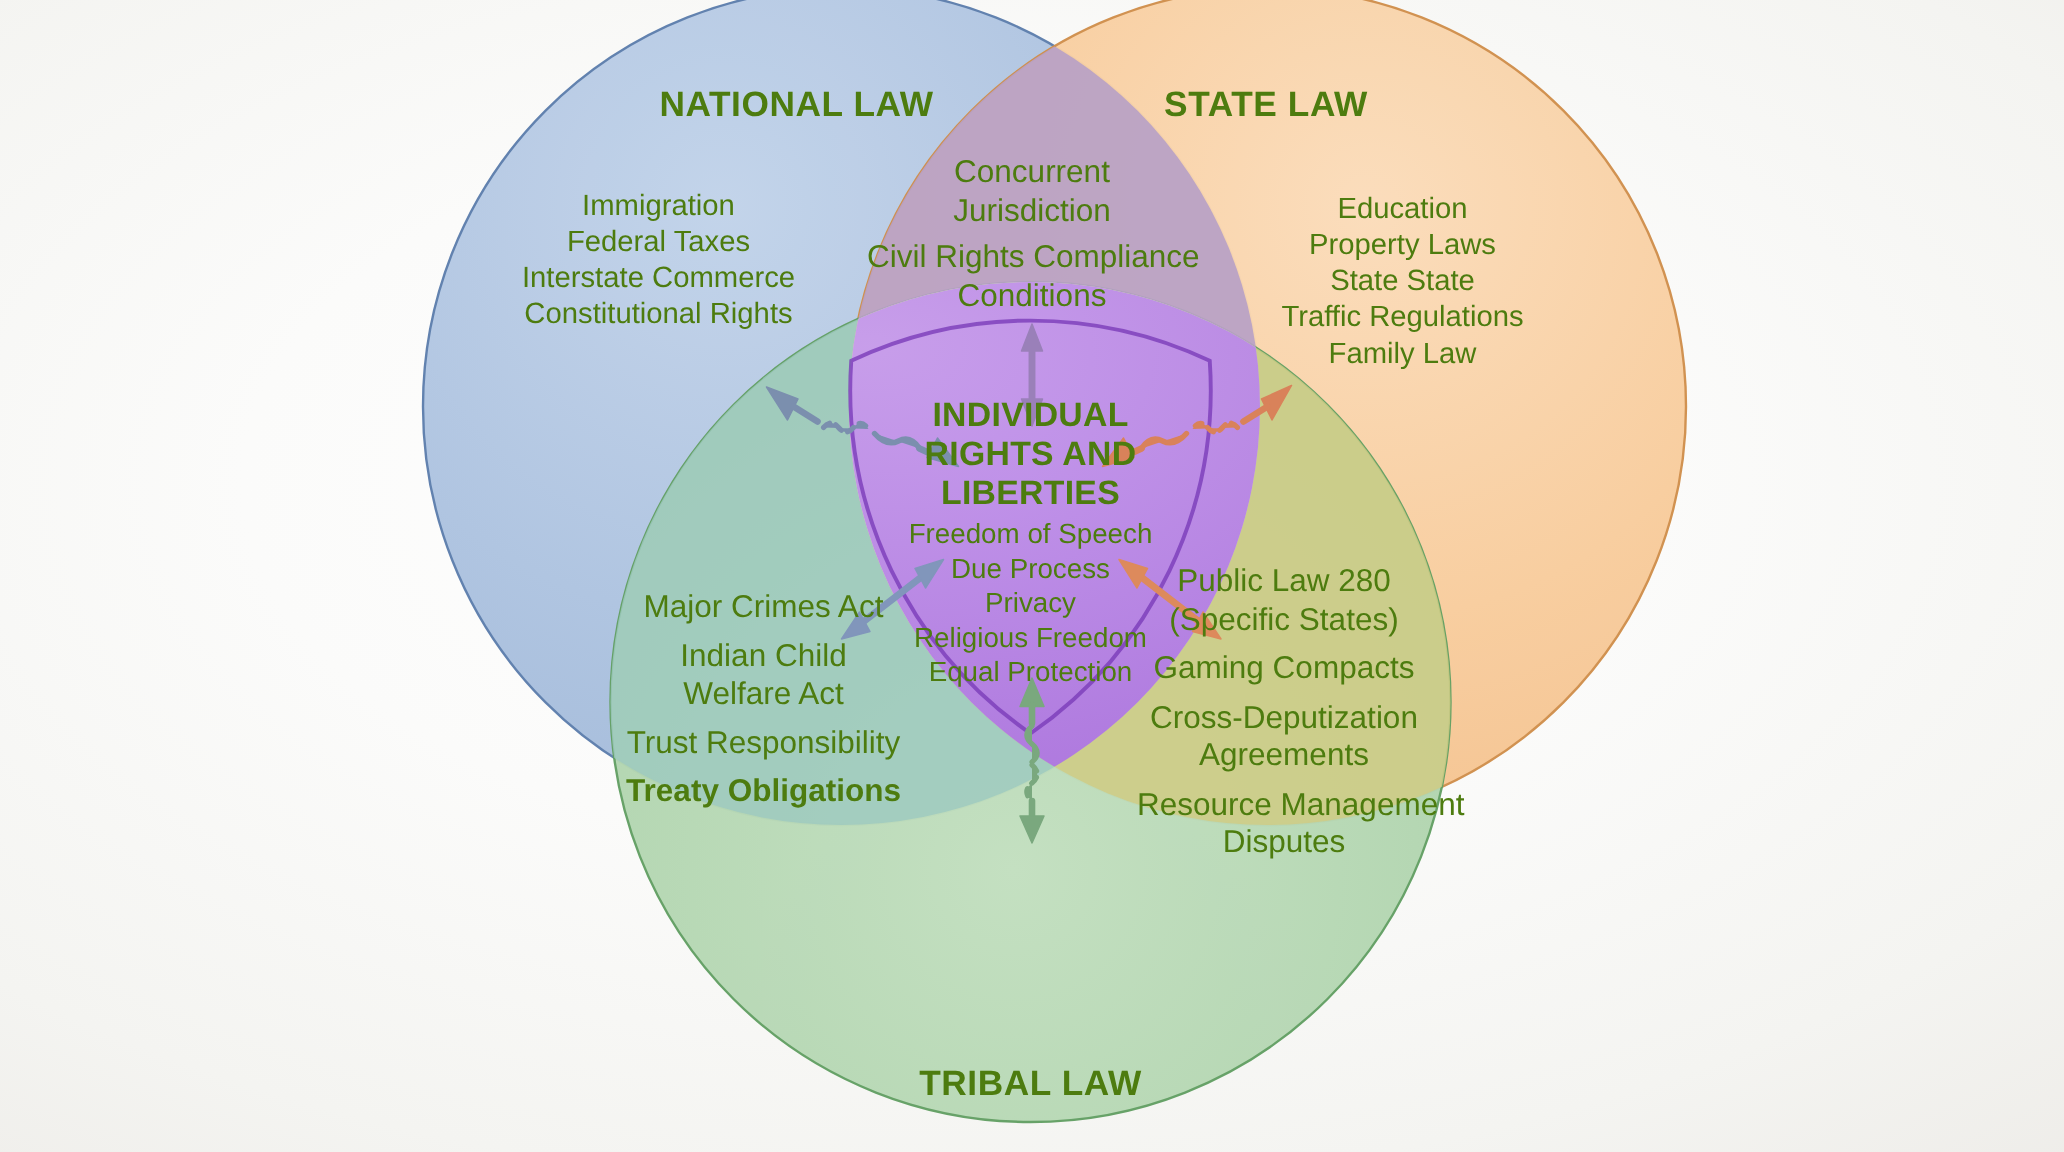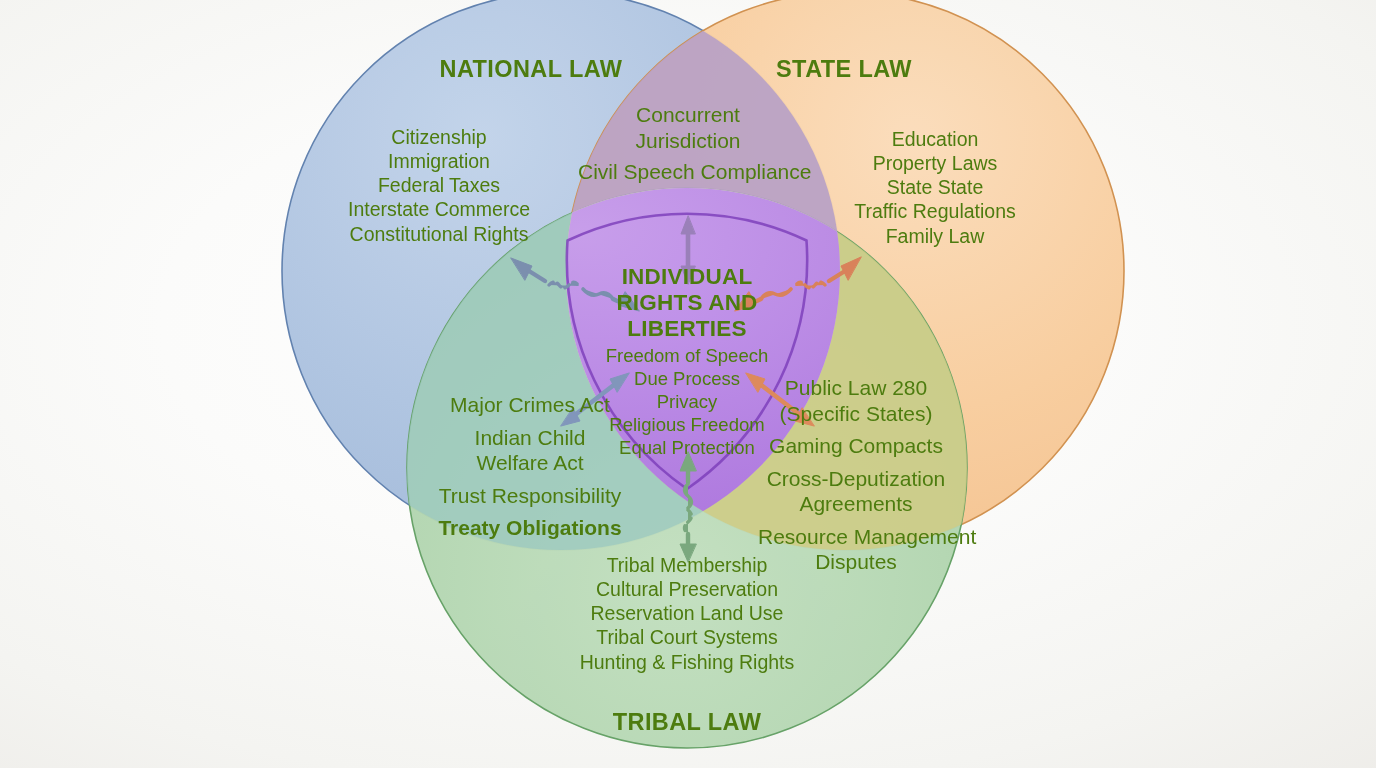--- a/index.html
+++ b/index.html
@@ -163,56 +163,49 @@
       <polygon points="746,373 765,379 758,392"></polygon>
       <polygon points="814,426 795,421 802,408"></polygon>
     </g>
   </g>
 </svg>
 
 <div class="lbl circ-title" style="left:381px;top:56px;width:300px;">
   <span>NATIONAL LAW</span>
 </div>
 <div class="lbl items" style="left:298px;top:124px;width:282px;">
-  <div>Citizenship</div>
   <div>Immigration</div>
   <div>Federal Taxes</div>
   <div>Interstate Commerce</div>
   <div>Constitutional Rights</div>
 </div>
 
 <div class="lbl circ-title" style="left:694px;top:56px;width:300px;">
   <span>STATE LAW</span>
 </div>
 <div class="lbl items" style="left:794px;top:126px;width:282px;">
   <div>Education</div>
   <div>Property Laws</div>
   <div>State State</div>
   <div>Traffic Regulations</div>
   <div>Family Law</div>
 </div>
 
-<div class="lbl items" style="left:537px;top:552px;width:300px;">
-  <div>Tribal Membership</div>
-  <div>Cultural Preservation</div>
-  <div>Reservation Land Use</div>
-  <div>Tribal Court Systems</div>
-  <div>Hunting &amp; Fishing Rights</div>
-</div>
 <div class="lbl circ-title" style="left:537px;top:709px;width:300px;">
   <span>TRIBAL LAW</span>
 </div>
 
 <div class="lbl items-sm" style="left:578px;top:102px;width:220px;">
   <div>Concurrent</div>
   <div>Jurisdiction</div>
-  <div style="margin-top:7px;">Civil Speech Compliance</div>
-</div>
-
-<div class="lbl items-sm" style="left:432px;top:392px;width:196px;">
+  <div style="margin-top:7px;">Civil Rights Compliance</div>
+  <div>Conditions</div>
+</div>
+
+<div class="lbl items-sm" style="left:411px;top:392px;width:196px;">
   <div>Major Crimes Act</div>
   <div style="margin-top:8px;">Indian Child</div>
   <div>Welfare Act</div>
   <div style="margin-top:8px;">Trust Responsibility</div>
   <div style="margin-top:8px;font-weight:bold;">Treaty Obligations</div>
 </div>
 
 <div class="lbl items-sm" style="left:758px;top:375px;width:196px;">
   <div>Public Law 280</div>
   <div>(Specific States)</div>

